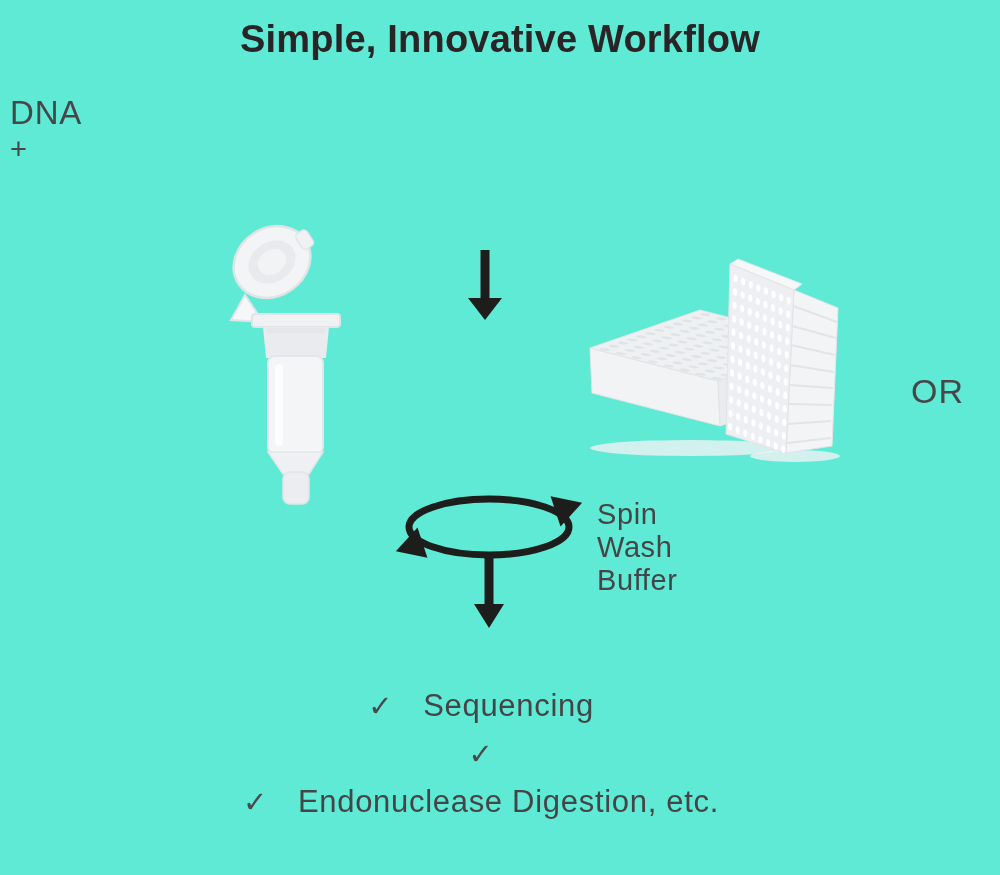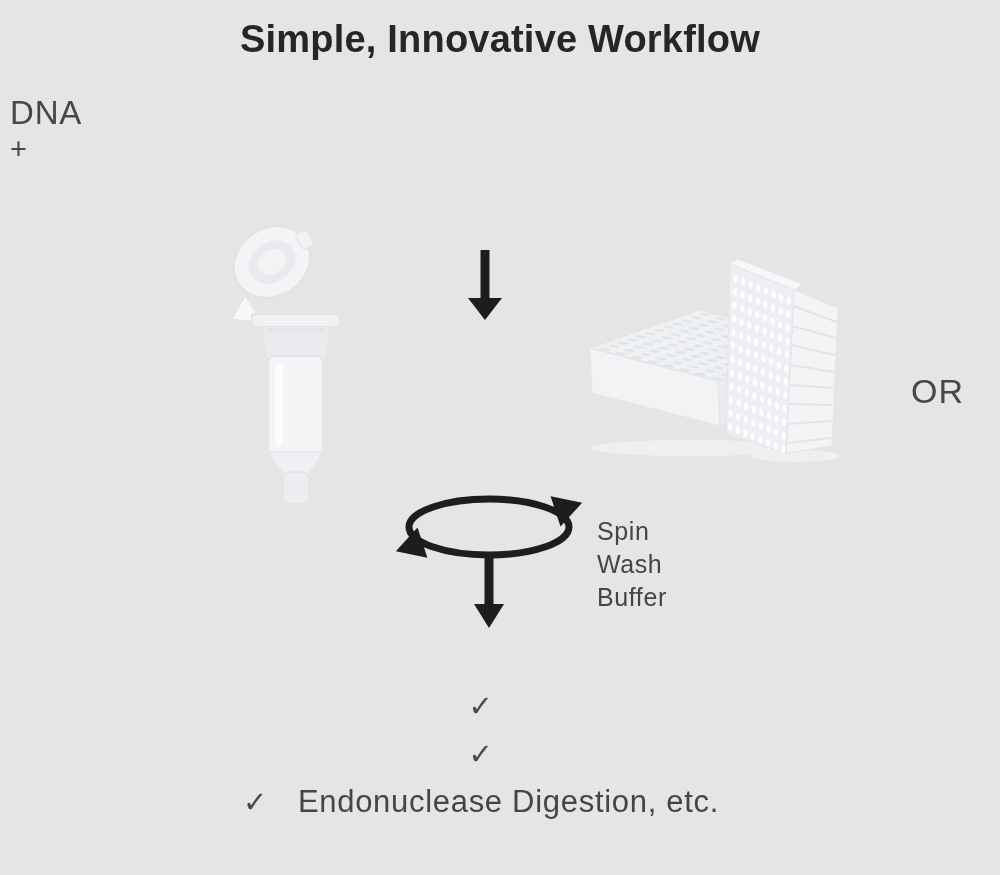--- a/index.html
+++ b/index.html
@@ -1,36 +1,36 @@
 <!DOCTYPE html>
 <html><head>
 <meta charset="utf-8">
 <style>
   html,body { margin:0; padding:0; background:#ffffff; }
   .canvas {
-    position:relative; width:1000px; height:875px; background:#e5e5e5;
+    position:relative; width:1000px; height:875px; background:#5eead4;
     font-family:"Liberation Sans","DejaVu Sans",sans-serif; overflow:hidden;
     color:#47474a;
   }
   .abs { position:absolute; }
   .title {
     top:18px; left:0; width:1000px; text-align:center;
     font-size:38px; font-weight:700; color:#292526; letter-spacing:.2px;
   }
   .mixture {
     top:94px; left:10px; width:960px; text-align:left;
     font-size:33px; line-height:37px; letter-spacing:.8px; color:#47474a;
   }
   .mixture .plus { font-size:29px; line-height:36px; }
   .or-label {
     top:372px; left:4px; width:960px; text-align:right;
     font-size:34px; letter-spacing:1px; color:#47474a;
   }
   .spin-steps {
-    left:597px; top:515px; font-size:25px; line-height:33px;
+    left:597px; top:498px; font-size:29px; line-height:33px;
     letter-spacing:.6px; color:#454548;
   }
   .result-heading {
     top:639px; left:0; width:976px; text-align:center;
     font-size:34px; font-weight:700; font-style:italic; color:#2b2728;
     letter-spacing:.2px;
   }
   .apps {
     top:688px; left:0; width:962px;
     display:flex; flex-direction:column; align-items:center; gap:12px;
@@ -330,20 +330,21 @@
   <div class="abs spin-steps">
     <div>Spin</div>
     <div>Wash</div>
     <div>Buffer</div>
   </div>
 
 
   <div class="abs apps">
     <div class="app-row">
       <span class="check-glyph">✓</span>
+      <span>Sequencing</span>
     </div>
     <div class="app-row">
       <span class="check-glyph">✓</span>
     </div>
     <div class="app-row">
       <span class="check-glyph">✓</span>
       <span>Endonuclease Digestion, etc.</span>
     </div>
   </div>
 

